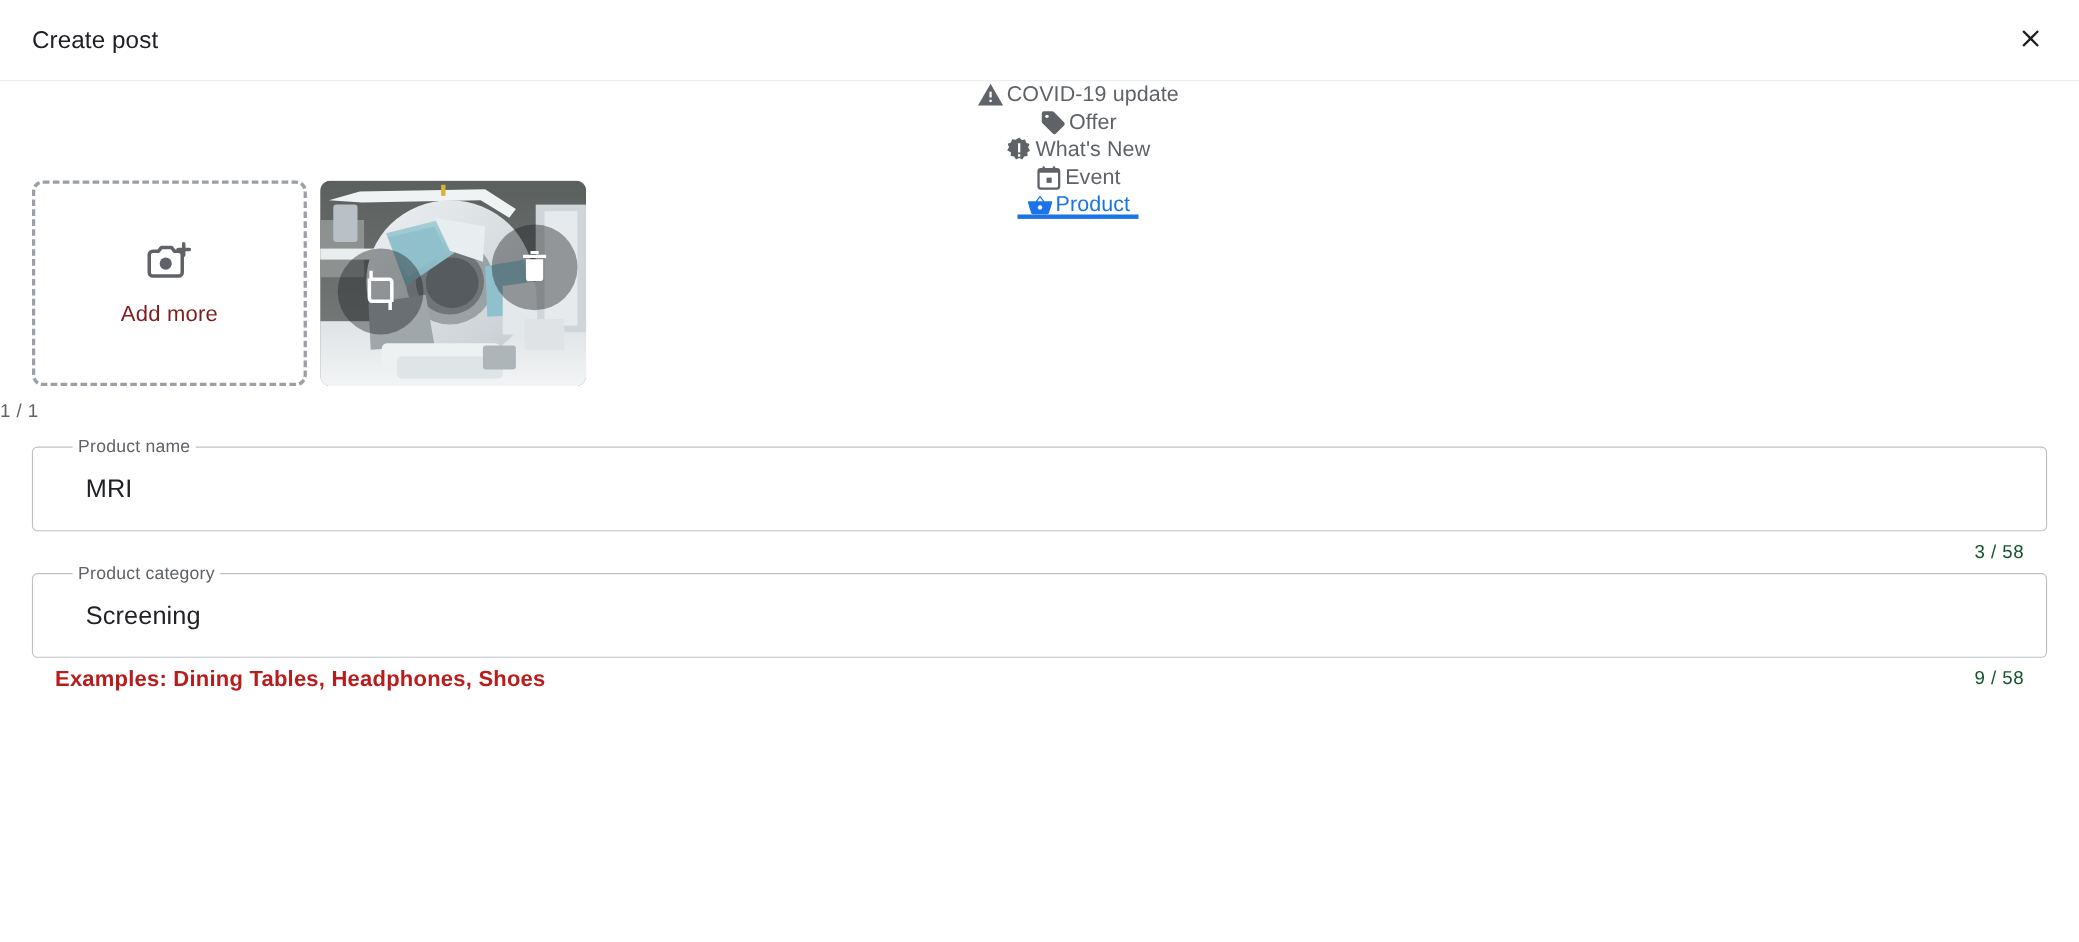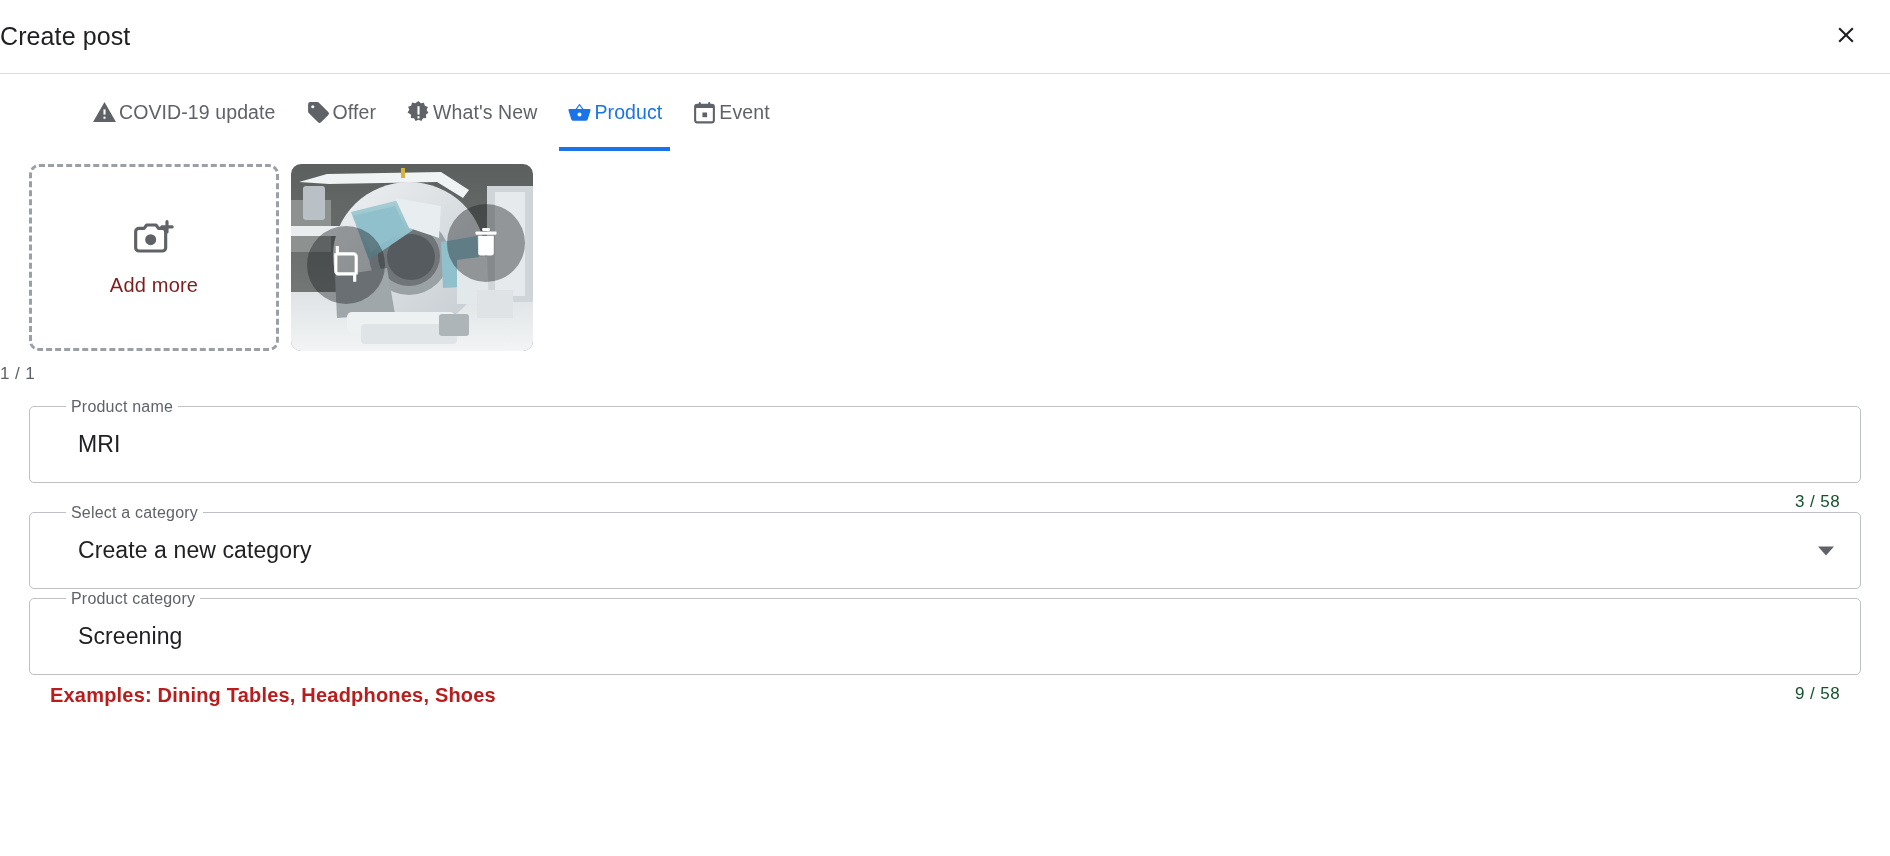--- a/index.html
+++ b/index.html
@@ -16,21 +16,22 @@
 
   
   .dialog-header {
     position: relative;
     height: 73px;
     display: flex;
     align-items: center;
     background: #fff;
   }
   .dialog-title {
-    font-size: 25px;
+    margin-left: 29px;
+    font-size: 22px;
     color: #202124;
     letter-spacing: 0.1px;
     font-weight: 400;
   }
   .close-btn {
     position: absolute;
     right: 22px;
     top: 50%;
     transform: translateY(-50%);
     width: 44px;
@@ -52,20 +53,21 @@
   }
 
   
   .tab-bar {
     position: relative;
     height: 77px;
     display: flex;
     align-items: center;
     padding-left: 84px;
     background: #fff;
+    flex-direction: column;
   }
   .tab {
     display: flex;
     align-items: center;
     height: 77px;
     padding: 0 8px;
     margin-right: 14px;
     cursor: pointer;
     border: none;
     background: transparent;
@@ -292,44 +294,44 @@
       <svg width="25" height="25" viewBox="0 0 24 24" aria-hidden="true">
         <path d="M12 1l2.2 2.2 3-.6.9 3 2.9 1.1-1.2 2.9 1.7 2.6-2.4 1.9.3 3.1-3.1.3-1.5 2.7-2.8-1.3-2.8 1.3-1.5-2.7-3.1-.3.3-3.1L1.5 12l1.7-2.6L2 6.5l2.9-1.1.9-3 3 .6L12 1z" fill="#5f6368"></path>
         <rect x="11" y="6" width="2" height="8" fill="#ffffff"></rect>
         <rect x="11" y="15.5" width="2" height="2.2" fill="#ffffff"></rect>
       </svg>
     </span>
     <span class="tab-label">What's New</span>
 
   </button>
 
-  <button class="tab active">
-    <span class="tab-icon">
-      <svg width="25" height="25" viewBox="0 0 24 24" aria-hidden="true">
-        <path d="M12 3.5 8.2 8.7H2.4a1 1 0 0 0-.95 1.3l2.7 8.6a2 2 0 0 0 1.9 1.4h11.9a2 2 0 0 0 1.9-1.4l2.7-8.6a1 1 0 0 0-.95-1.3h-5.8L12 3.5z" fill="#1a73e8"></path>
-        <path d="M12 5.3 9.6 8.7h4.8L12 5.3z" fill="#ffffff"></path>
-        <circle cx="12" cy="14" r="1.9" fill="#ffffff"></circle>
-      </svg>
-    </span>
-    <span class="tab-label">Product</span>
-    <span class="tab-underline"></span>
-  </button>
-
   <button class="tab">
     <span class="tab-icon">
       <svg width="25" height="25" viewBox="0 0 24 24" aria-hidden="true">
         <rect x="3" y="4.5" width="18" height="17" rx="2" fill="none" stroke="#5f6368" stroke-width="2"></rect>
         <rect x="3" y="4.5" width="18" height="3.2" fill="#5f6368"></rect>
         <rect x="6.5" y="2" width="2" height="4" rx="1" fill="#5f6368"></rect>
         <rect x="15.5" y="2" width="2" height="4" rx="1" fill="#5f6368"></rect>
         <rect x="10" y="12" width="4.5" height="4.5" fill="#5f6368"></rect>
       </svg>
     </span>
     <span class="tab-label">Event</span>
 
+  </button>
+
+  <button class="tab active">
+    <span class="tab-icon">
+      <svg width="25" height="25" viewBox="0 0 24 24" aria-hidden="true">
+        <path d="M12 3.5 8.2 8.7H2.4a1 1 0 0 0-.95 1.3l2.7 8.6a2 2 0 0 0 1.9 1.4h11.9a2 2 0 0 0 1.9-1.4l2.7-8.6a1 1 0 0 0-.95-1.3h-5.8L12 3.5z" fill="#1a73e8"></path>
+        <path d="M12 5.3 9.6 8.7h4.8L12 5.3z" fill="#ffffff"></path>
+        <circle cx="12" cy="14" r="1.9" fill="#ffffff"></circle>
+      </svg>
+    </span>
+    <span class="tab-label">Product</span>
+    <span class="tab-underline"></span>
   </button>
 
 </div>
 <div class="tab-bar-divider"></div>
 
 <div class="media-area">
   <div class="media-row">
 
     <div class="add-more">
       <span>
@@ -417,27 +419,20 @@
   <div class="field-block">
     <div class="outlined">
       <span class="outlined-label">Product name</span>
       <input class="outlined-value" type="text" value="MRI" style="">
     </div>
     <div class="helper-row">
       <span class="char-counter">3 / 58</span>
     </div>
   </div>
 
-  <div class="field-block">
-    <div class="outlined select-field">
-      <span class="outlined-label">Select a category</span>
-      <span class="outlined-value">Create a new category</span>
-      <span class="dropdown-arrow"></span>
-    </div>
-  </div>
 
   <div class="gap-sm"></div>
 
   <div class="field-block">
     <div class="outlined">
       <span class="outlined-label">Product category</span>
       <input class="outlined-value" type="text" value="Screening" style="">
     </div>
     <div class="helper-row">
       <span class="helper-text">Examples: Dining Tables, Headphones, Shoes</span>

